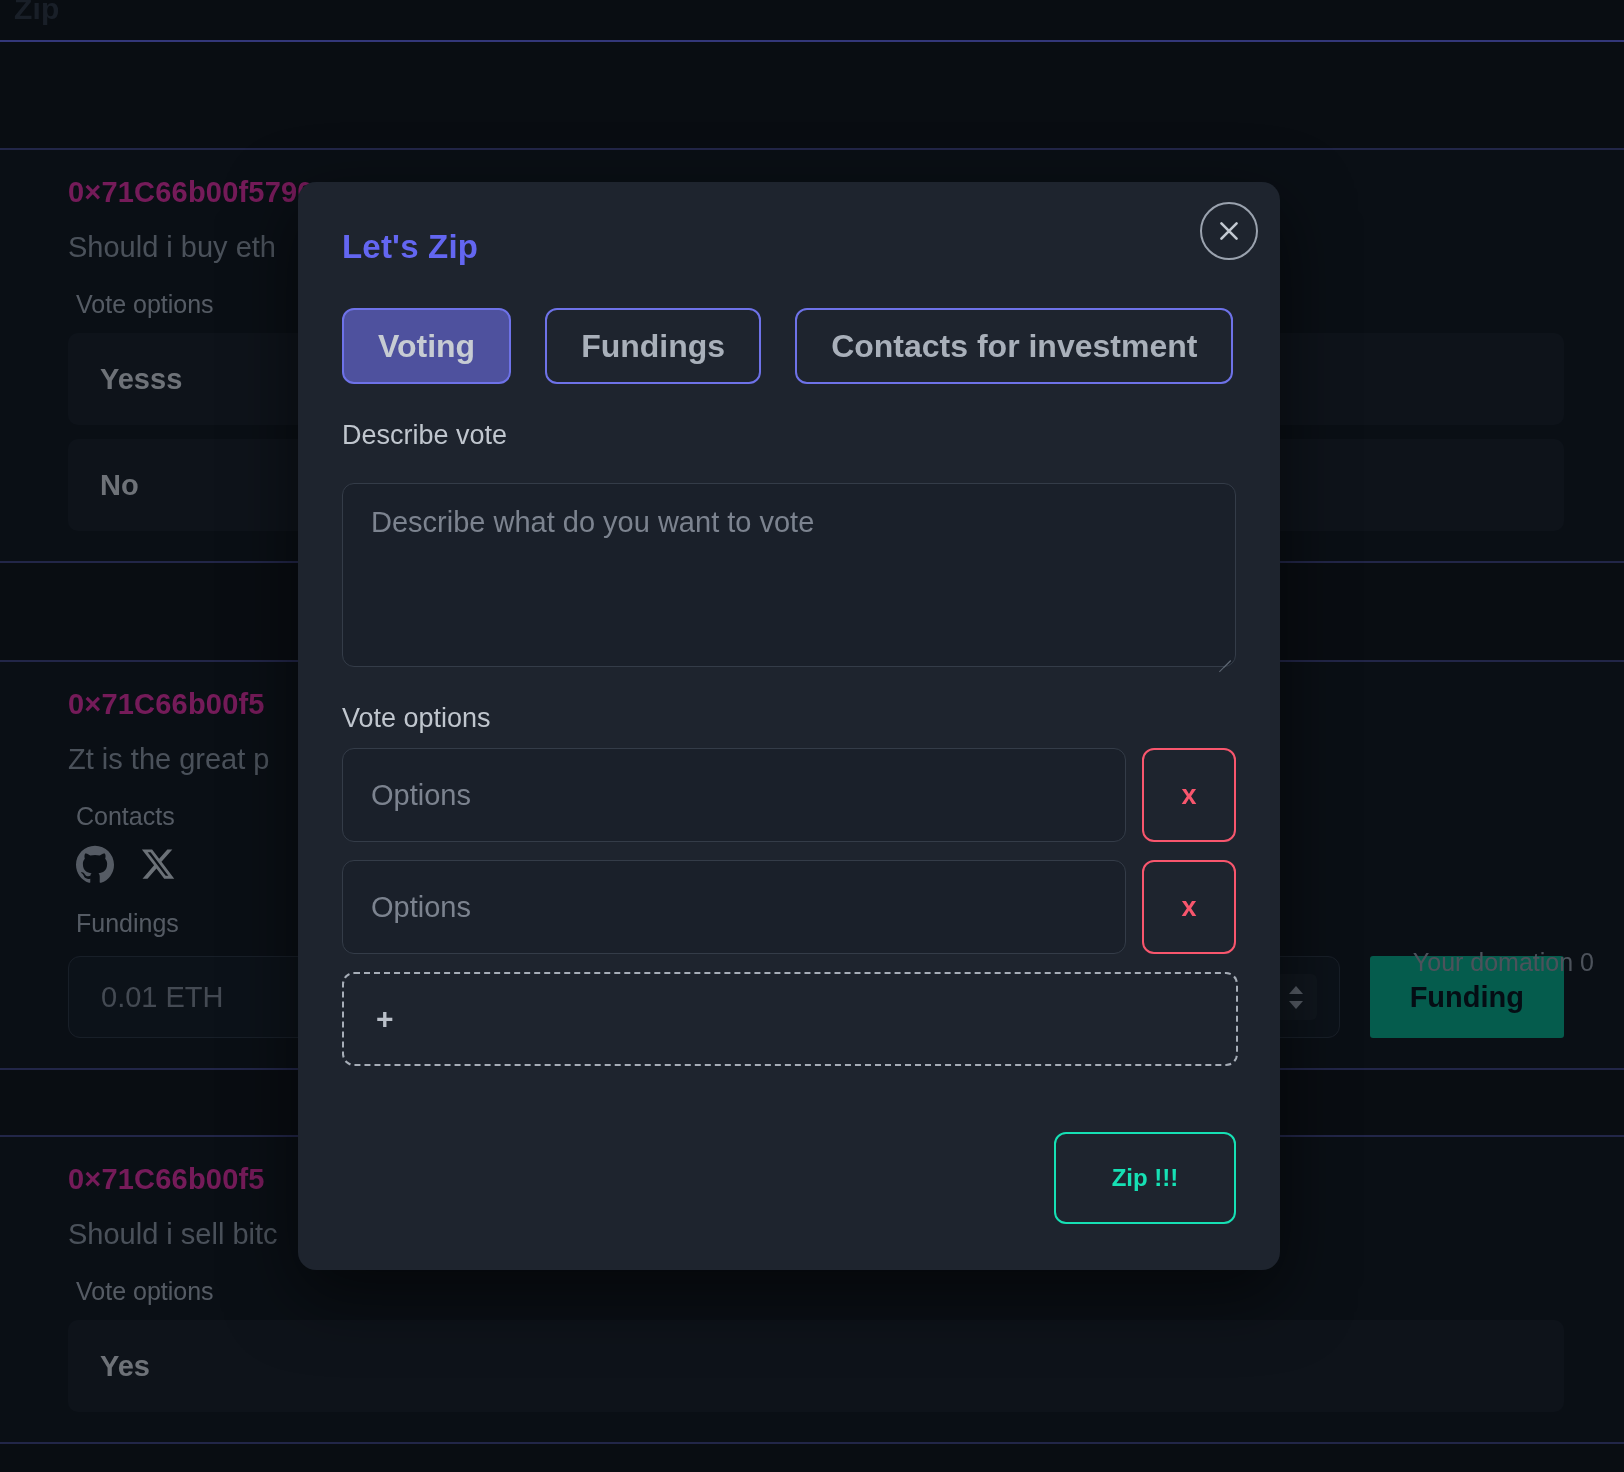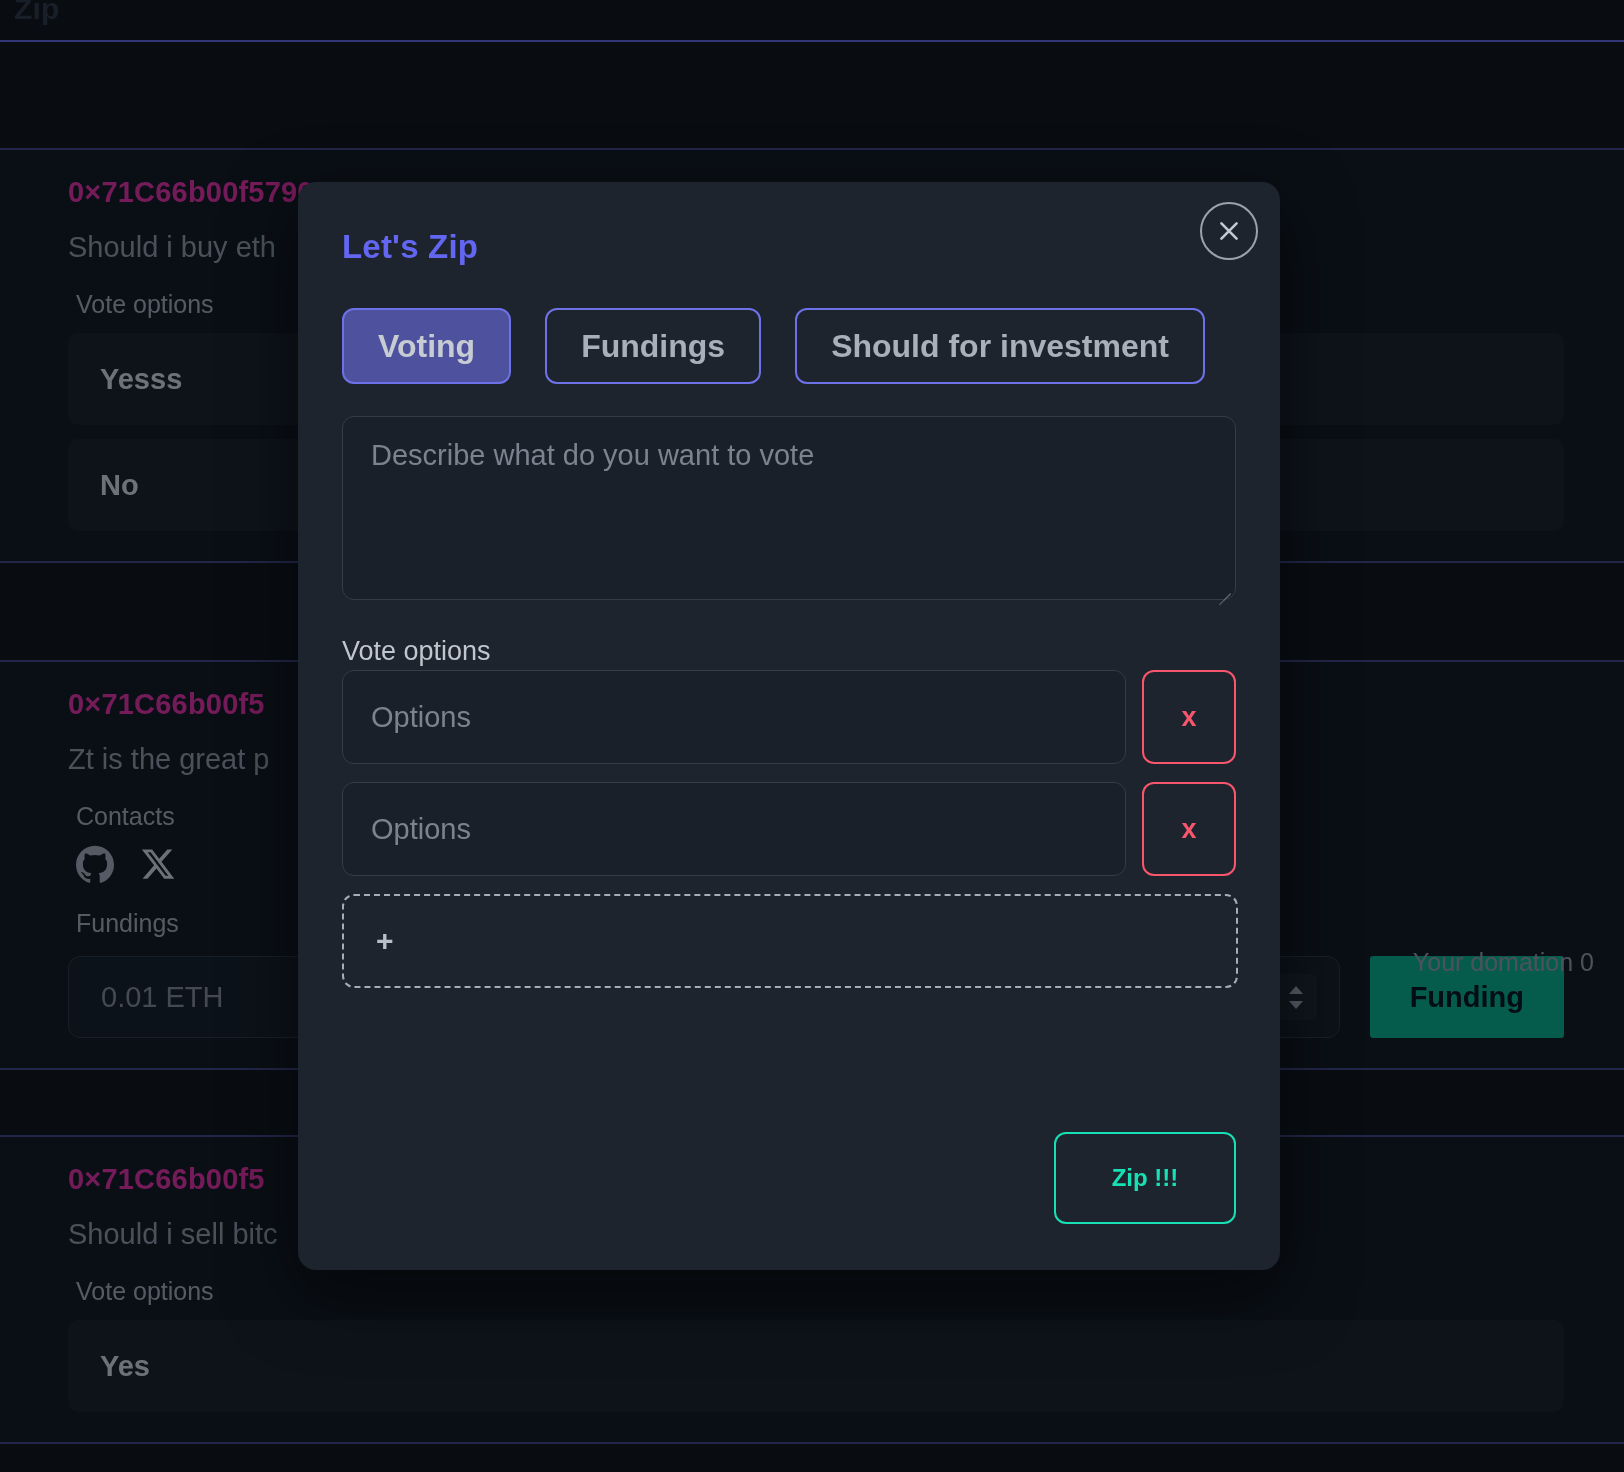--- a/index.html
+++ b/index.html
@@ -256,21 +256,21 @@
   }
   .resize-grip i {
     position: absolute;
     right: 0;
     background: #5d6672;
     height: 1px;
     transform-origin: right bottom;
     transform: rotate(-45deg);
   }
 
-  .opt-list { margin-top: 3px; }
+  .opt-list { margin-top: 14px; }
 
   .opt-input-row {
     display: flex;
     align-items: stretch;
     gap: 16px;
     margin-bottom: 18px;
   }
   .opt-input {
     flex: 1;
     height: 94px;
@@ -429,23 +429,24 @@
       <svg width="26" height="26" viewBox="0 0 24 24" stroke="#c3c9d1" stroke-width="2.4" stroke-linecap="round" fill="none">
         <path d="M5 5l14 14M19 5L5 19"></path>
       </svg>
     </button>
 
     <div class="modal-title">Let's Zip</div>
 
     <div class="tabs">
       <button class="tab active">Voting</button>
       <button class="tab">Fundings</button>
-      <button class="tab">Should for investment</button>
-    </div>
-
+      <button class="tab">Contacts for investment</button>
+    </div>
+
+    <div class="field-label">Describe vote</div>
     <div class="describe-box">
       <span class="describe-ph">Describe what do you want to vote</span>
       <span class="resize-grip">
         <i style="width:16px; bottom:2px;"></i>
         <i style="width:10px; bottom:2px; right:0;"></i>
       </span>
     </div>
 
     <div class="field-label">Vote options</div>
 

